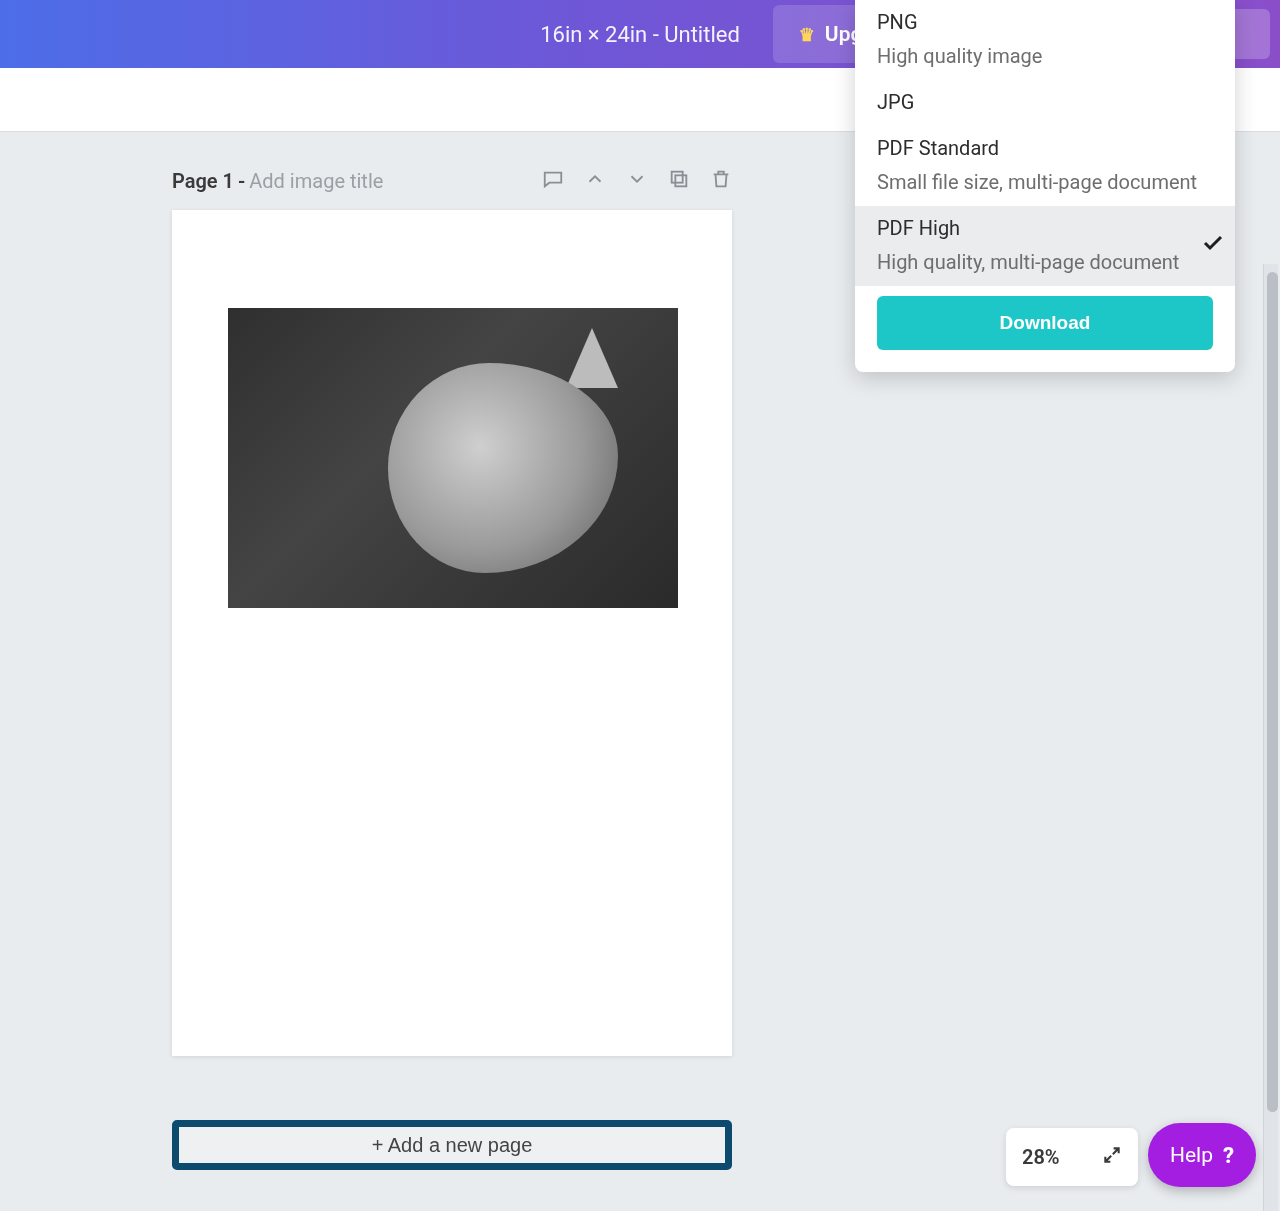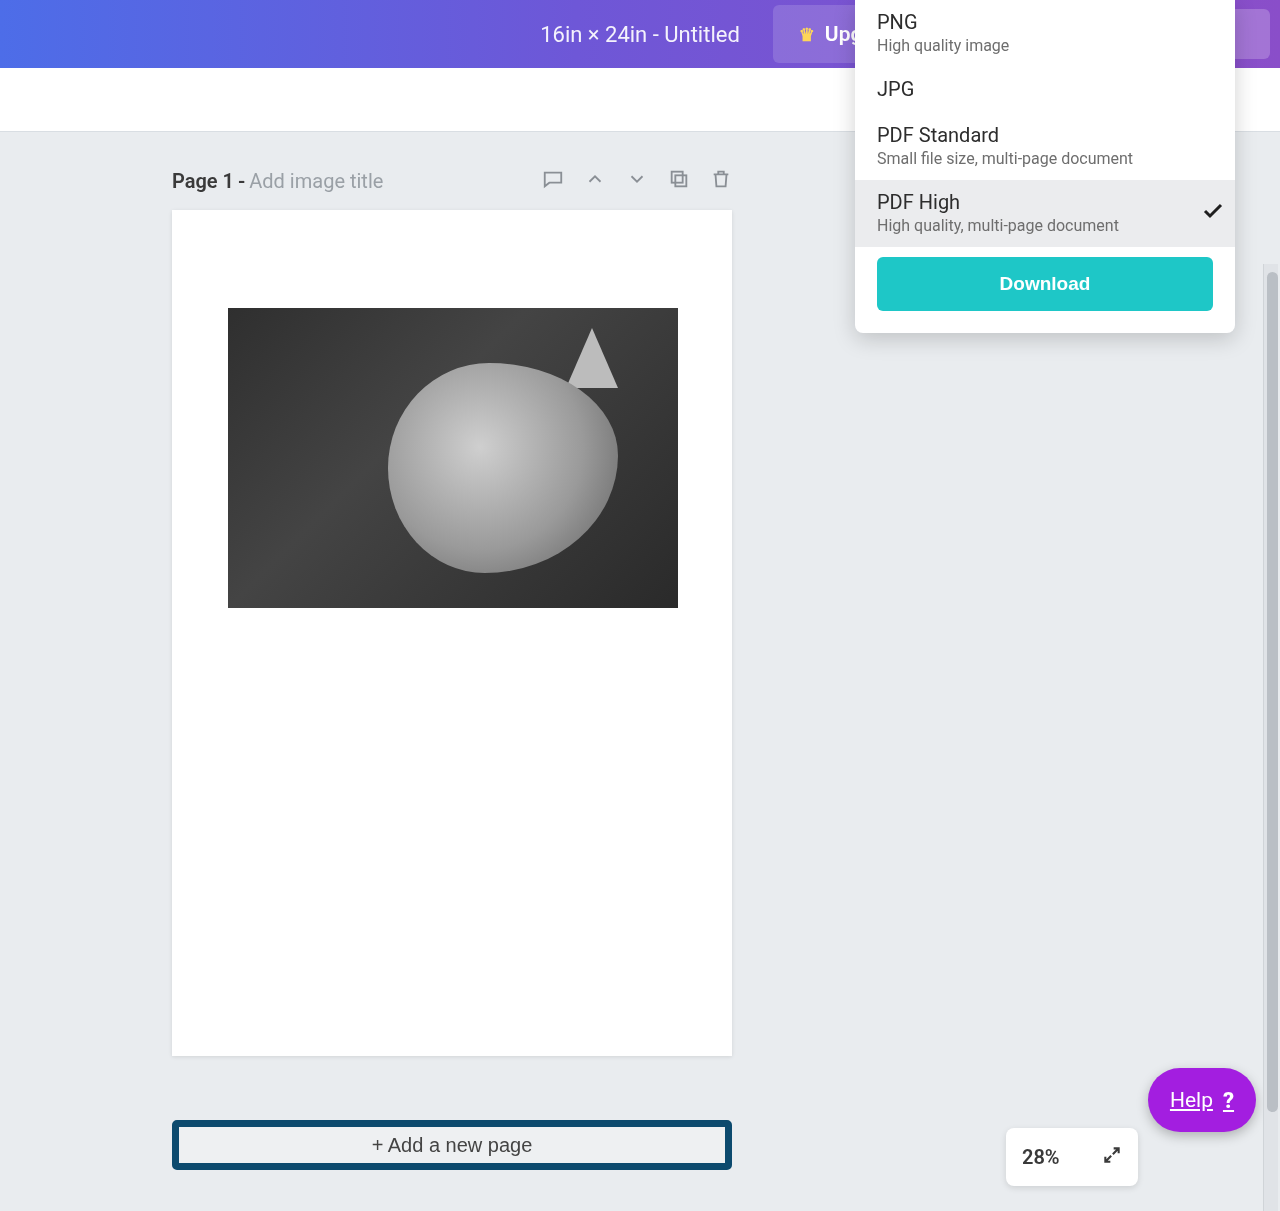--- a/index.html
+++ b/index.html
@@ -144,21 +144,21 @@
       background: #fff;
       border-radius: 0 0 8px 8px;
       box-shadow: 0 6px 22px rgba(0,0,0,0.18);
       overflow: hidden;
     }
     .option {
       padding: 10px 10px 12px 22px;
       cursor: pointer;
     }
     .option-title { font-size: 20px; color: #2d2d2d; }
-    .option-desc  { font-size: 16px; color: #6e6e6e; margin-top: 2px; }
+    .option-desc  { font-size: 20px; color: #6e6e6e; margin-top: 10px; }
     .option.selected { background: #ebecee; display:flex; align-items:center; justify-content:space-between; }
     .option.selected .opt-text{ display:flex; flex-direction:column; }
     .check-icon svg { width:24px; height:24px; stroke:#1f1f1f; stroke-width:3; fill:none; }
 
     .download-btn-wrap{ padding: 10px 22px 22px 22px; }
     .download-btn{
       width:100%;
       height:54px;
       background:#1ec7c7;
       color:#fff;
@@ -201,34 +201,33 @@
       font-size:20px;
       font-weight:600;
       color:#3a3a3a;
     }
     .expand-icon svg{ width:20px; height:20px; stroke:#3a3a3a; stroke-width:2.5; fill:none; }
 
     
     .help-pill{
       position:absolute;
       left:1148px;
-      top:936px;
+      top:991px;
       width:108px;
       height:64px;
       background:#a31ee0;
       border-radius:32px;
       display:flex;
       align-items:center;
       justify-content:center;
       gap:10px;
       color:#fff;
       font-size:21px;
       cursor:pointer;
       box-shadow:0 4px 12px rgba(0,0,0,0.25);
-      text-decoration:underline;
     }
     .help-q{
       font-weight:800;
       font-size:22px;
     }
 
     
     .vscroll{
       position:absolute;
       right:2px;

